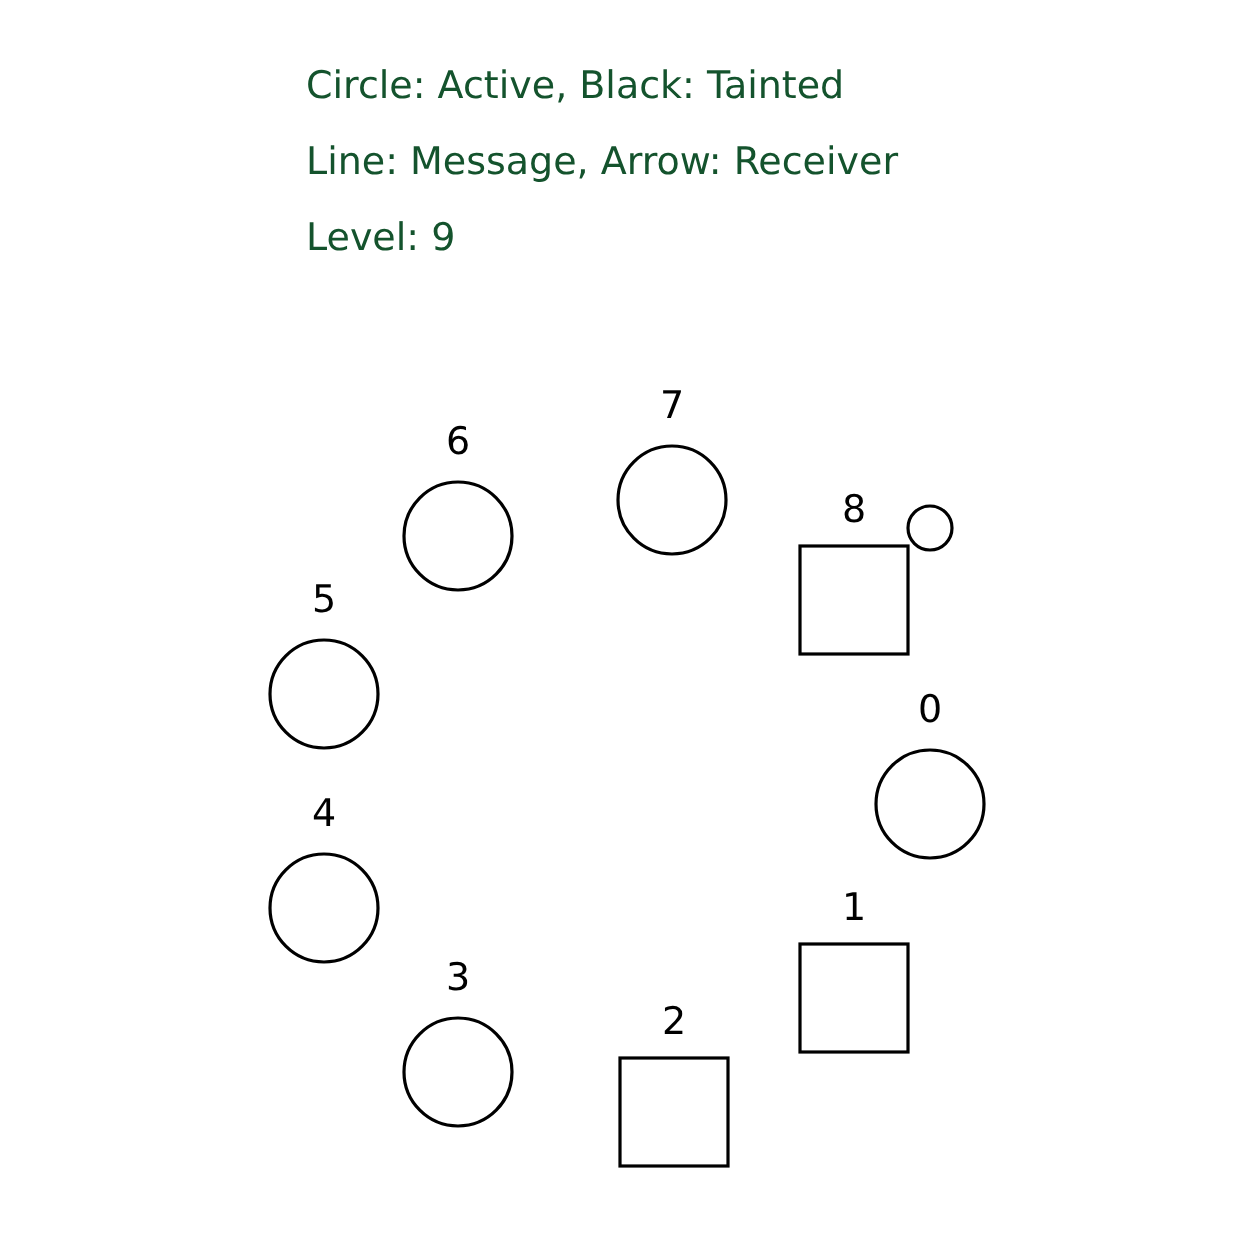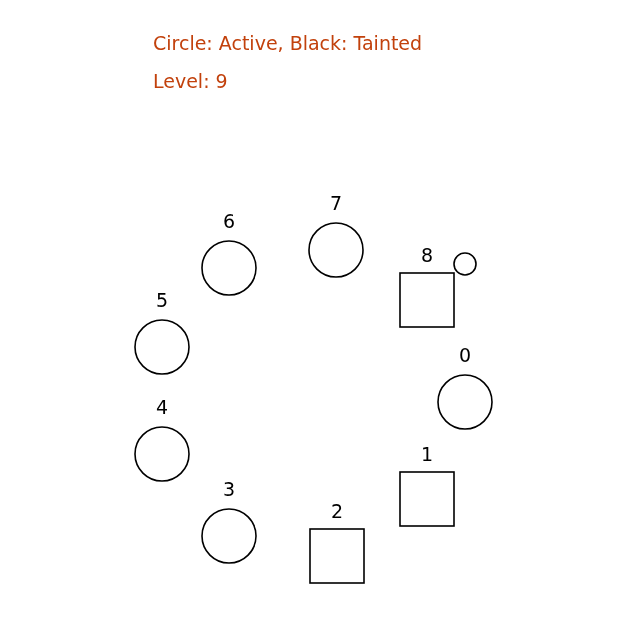--- a/index.html
+++ b/index.html
@@ -19,21 +19,21 @@
     height: 626px;
   }
   .legend {
     position: absolute;
     left: 153px;
     top: 24px;
     width: 440px;
   }
   .legend-line {
     font-size: 19px;
-    color: #c2410c;
+    color: #14532d;
     line-height: 38px;
     white-space: nowrap;
   }
   #diagram {
     position: absolute;
     left: 0;
     top: 0;
     width: 626px;
     height: 626px;
   }
@@ -50,20 +50,21 @@
     stroke-width: 1.6;
   }
 </style>
 </head>
 <body>
 
 <div id="stage">
 
   <div class="legend">
     <div class="legend-line">Circle: Active, Black: Tainted</div>
+    <div class="legend-line">Line: Message, Arrow: Receiver</div>
     <div class="legend-line">Level: 9</div>
   </div>
 
   <svg id="diagram" viewBox="0 0 626 626">
       <circle cx="465" cy="402" r="27" class="shape"></circle>
       <rect x="400" y="472" width="54" height="54" class="shape"></rect>
       <rect x="310" y="529" width="54" height="54" class="shape"></rect>
       <circle cx="229" cy="536" r="27" class="shape"></circle>
       <circle cx="162" cy="454" r="27" class="shape"></circle>
       <circle cx="162" cy="347" r="27" class="shape"></circle>

